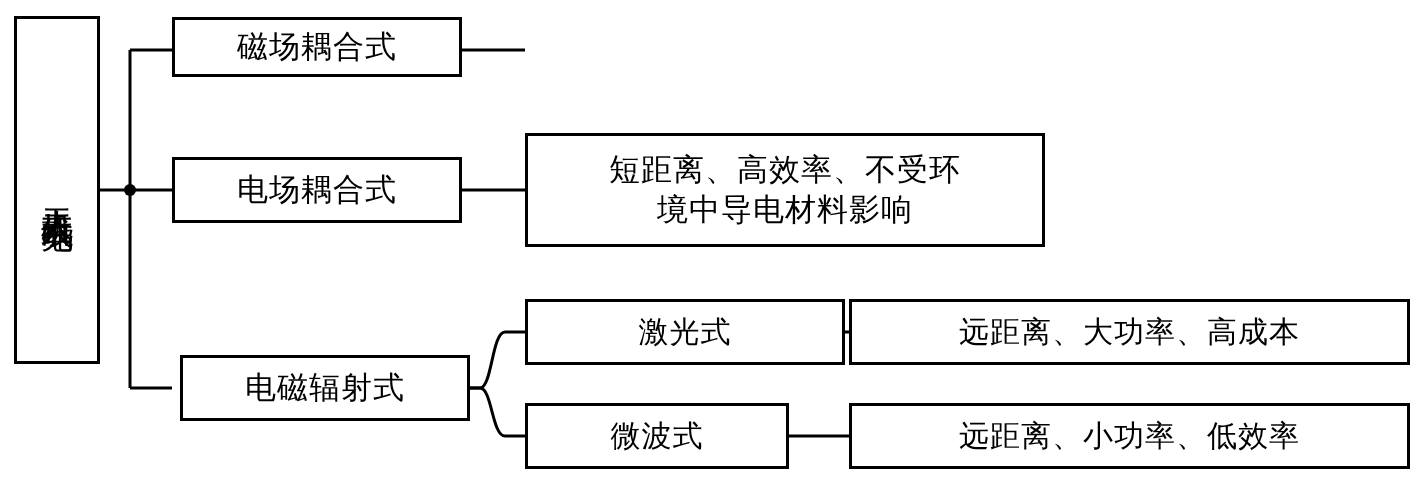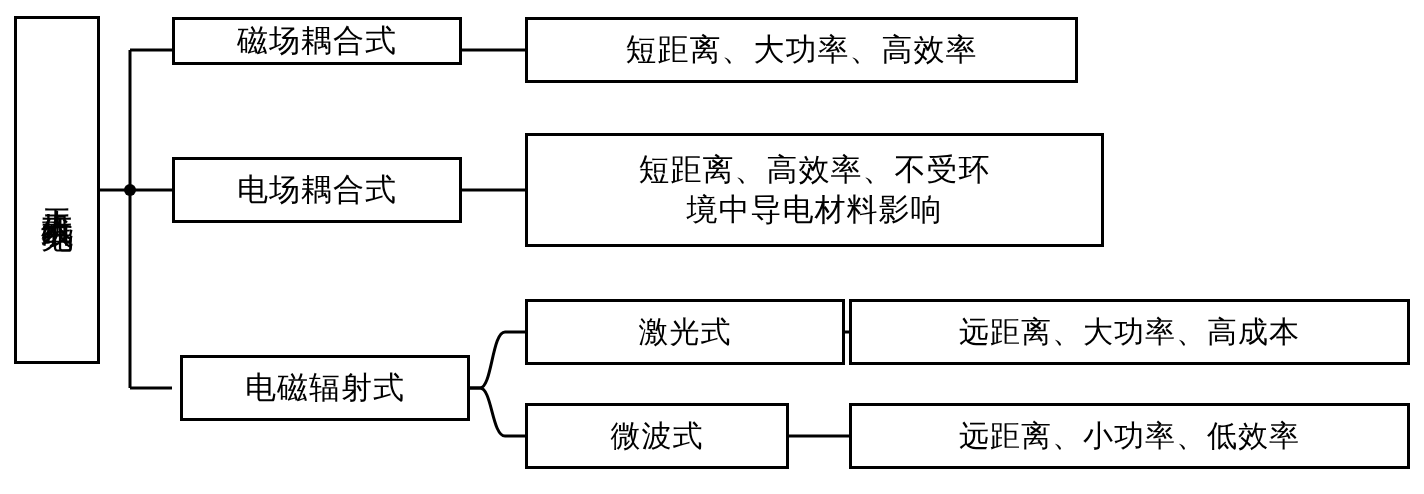--- a/index.html
+++ b/index.html
@@ -78,29 +78,28 @@
 
     <path d="M462,388 L480,388 C492,388 492,332 505,332 L525,332"></path>
     <path d="M462,388 L480,388 C492,388 492,436 505,436 L525,436"></path>
 
     <line x1="789" y1="332" x2="849" y2="332"></line>
     <line x1="789" y1="436" x2="849" y2="436"></line>
   </svg>
 
   <div class="node root" style="left:14px; top:16px; width:86px; height:348px; font-size:32px;">无人机无线充电</div>
 
-  <div class="node lvl1" style="left:172px; top:17px; width:290px; height:48px;">磁场耦合式</div>
+  <div class="node lvl1" style="left:172px; top:17px; width:290px; height:60px;">磁场耦合式</div>
 
   <div class="node lvl1" style="left:172px; top:157px; width:290px; height:66px;text-align:right;">电场耦合式</div>
 
   <div class="node lvl1" style="left:172px; top:355px; width:290px; height:66px;margin-left:8px;">电磁辐射式</div>
 
-  <div class="node leafwide" style="left:525px; top:17px; width:553px; height:66px;">短距离、大功率、高效率</div>
 
-  <div class="node leafwide" style="left:525px; top:133px; width:579px; height:114px; padding:0 8px;">短距离、高效率、不受环
+  <div class="node leafwide" style="left:525px; top:133px; width:520px; height:114px; padding:0 8px;">短距离、高效率、不受环
 境中导电材料影响</div>
 
   <div class="node lvl2b" style="left:525px; top:299px; width:320px; height:66px;">激光式</div>
 
   <div class="node leafnarrow" style="left:849px; top:299px; width:561px; height:66px;">远距离、大功率、高成本</div>
 
   <div class="node lvl2b" style="left:525px; top:403px; width:264px; height:66px;">微波式</div>
 
   <div class="node leafnarrow" style="left:849px; top:403px; width:561px; height:66px;">远距离、小功率、低效率</div>
 

